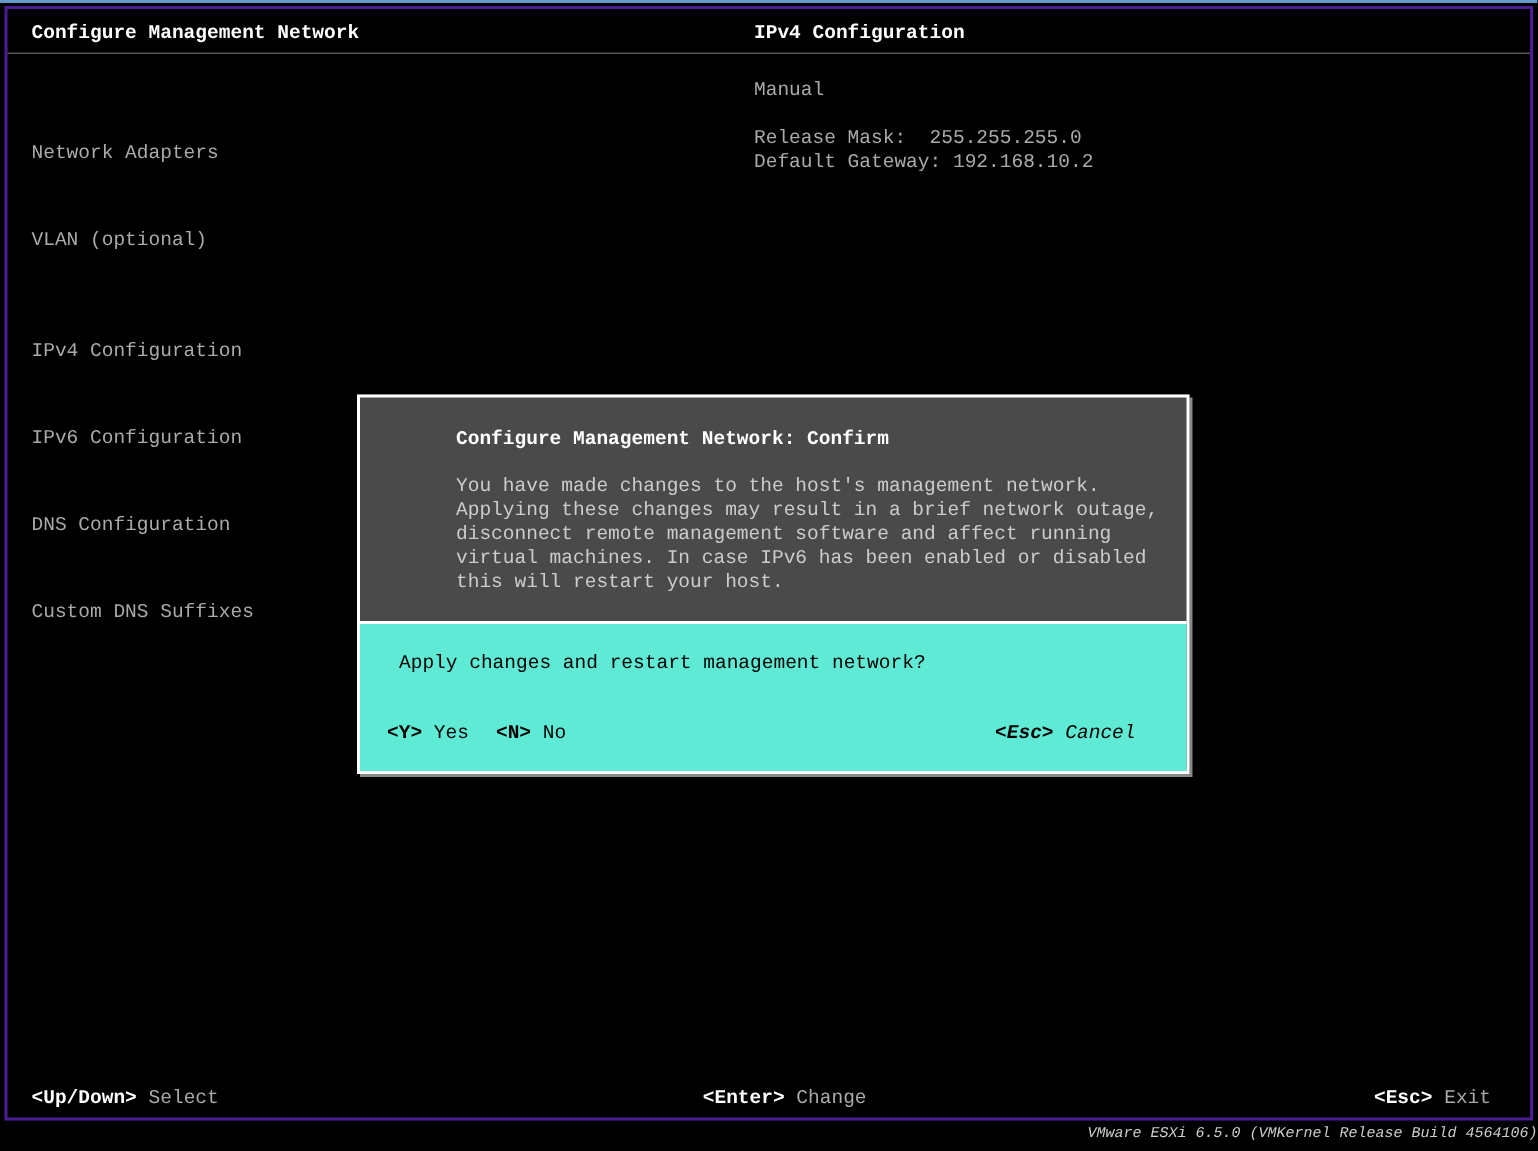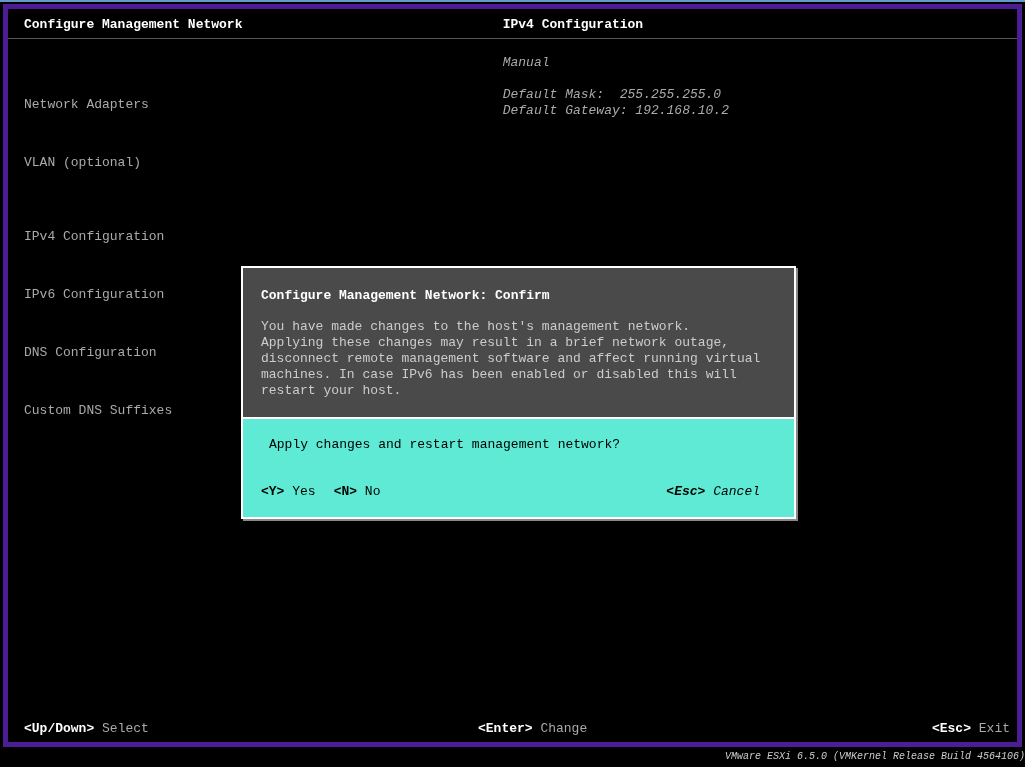--- a/index.html
+++ b/index.html
@@ -16,21 +16,21 @@
       height: 767px;
       overflow: hidden;
       position: relative;
     }
     .top-border {
       height: 2px;
       background: #6699cc;
       width: 100%;
     }
     .console {
-      border: 5px solid #4c1d95;
+      border: 2px solid #4c1d95;
       margin: 2px 3px 0 3px;
       height: 743px;
       position: relative;
     }
     .header-row {
       display: flex;
       padding: 8px 16px 6px 16px;
       border-bottom: 1px solid #555;
     }
     .header-left {
@@ -57,31 +57,30 @@
     .menu-gap {
       height: 16px;
     }
     .info-col {
       flex: 1;
       color: #aaa;
       line-height: 16px;
     }
     .info-line {
       line-height: 16px;
-      font-style: italic;
     }
     .info-para {
       margin-top: 16px;
       line-height: 16px;
     }
     .footer-row {
       position: absolute;
       bottom: 6px;
       left: 16px;
-      right: 7px;
+      right: 26px;
       display: flex;
     }
     .footer-left {
       flex: 1;
       color: #aaa;
     }
     .footer-center {
       flex: 1;
       color: #aaa;
     }
@@ -105,20 +104,21 @@
       position: absolute;
       left: 233px;
       top: 257px;
       width: 555px;
       background: #4a4a4a;
       border: 2px solid #fff;
       box-shadow: 2px 2px 0 0 #888;
     }
     .dialog-header {
       padding: 20px 18px 18px 18px;
+      margin-left: 46px;
     }
     .dialog-title {
       color: #fff;
       font-weight: bold;
       margin-bottom: 16px;
     }
     .dialog-msg {
       color: #ccc;
       line-height: 16px;
     }
@@ -167,21 +167,21 @@
       <div class="menu-gap"></div>
       <div class="menu-item">IPv4 Configuration</div>
       <div class="menu-item">IPv6 Configuration</div>
       <div class="menu-item">DNS Configuration</div>
       <div class="menu-item">Custom DNS Suffixes</div>
     </div>
     <div class="info-col">
       <div class="info-line">Manual</div>
       <div class="menu-gap"></div>
       <div class="info-line">
-        <span>Default Mask:</span>&nbsp;
+        <span>Release Mask:</span>&nbsp;
         <span>255.255.255.0</span>
       </div>
       <div class="info-line">
         <span>Default Gateway:</span>
         <span>192.168.10.2</span>
       </div>
     </div>
   </div>
 
   <div class="footer-row">

